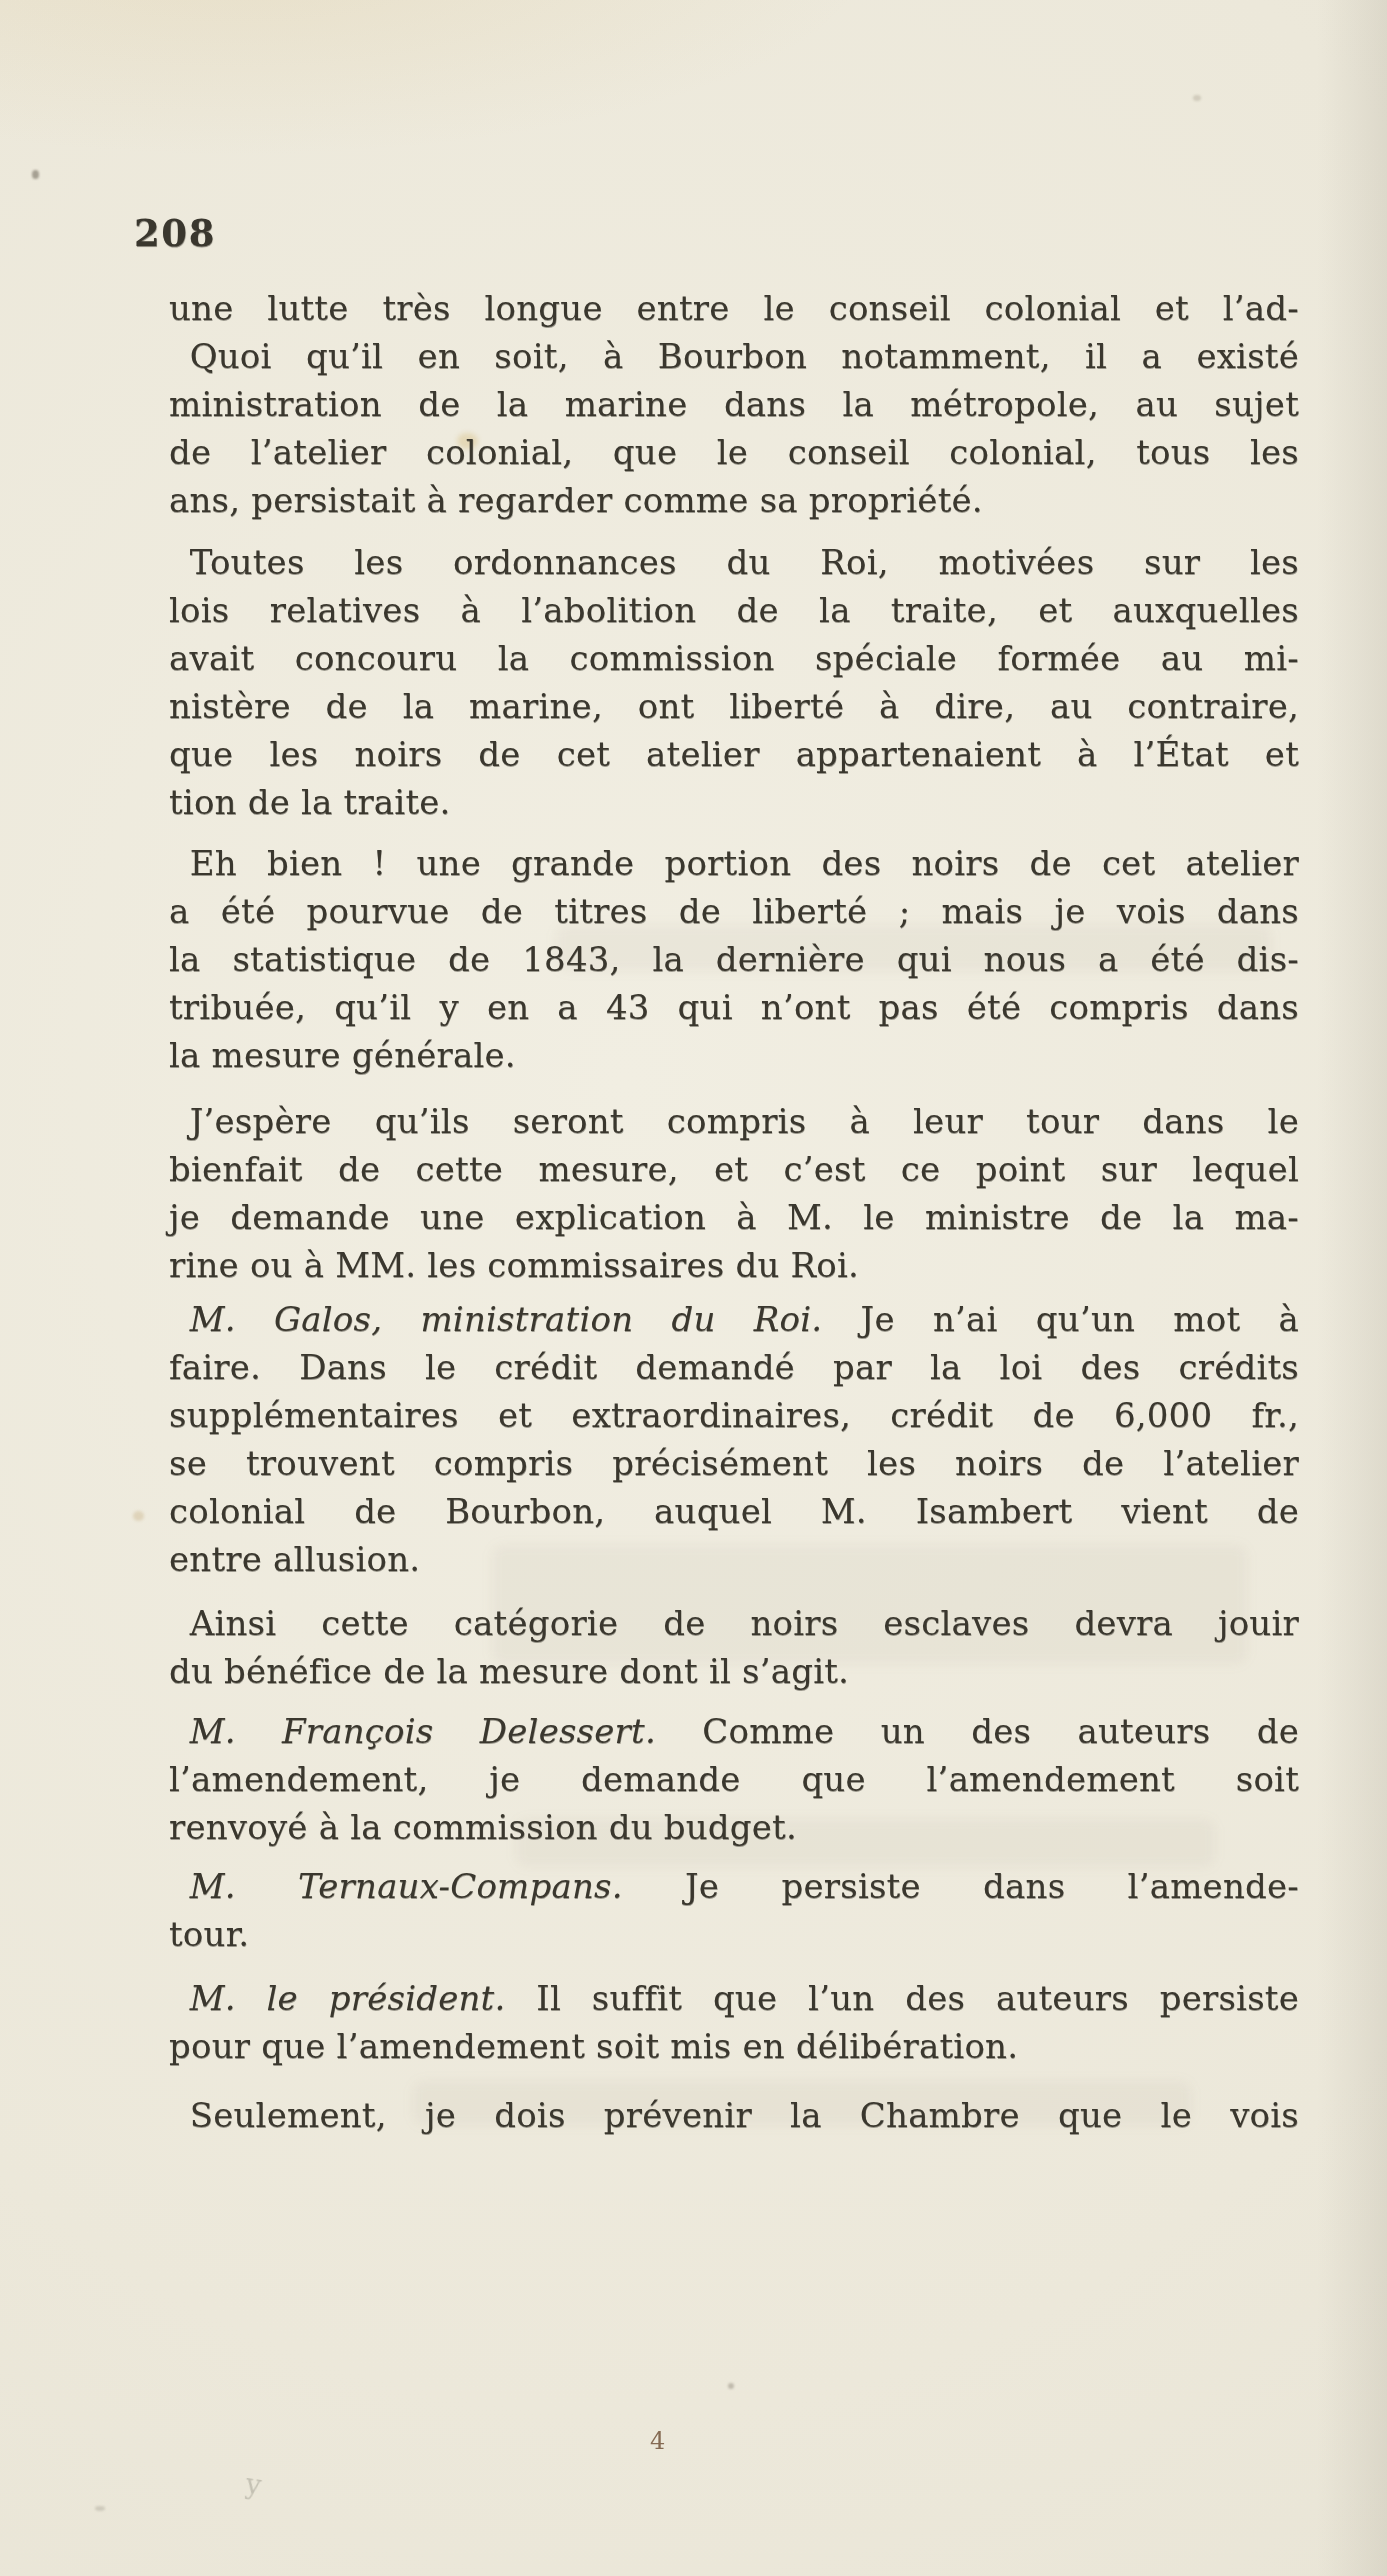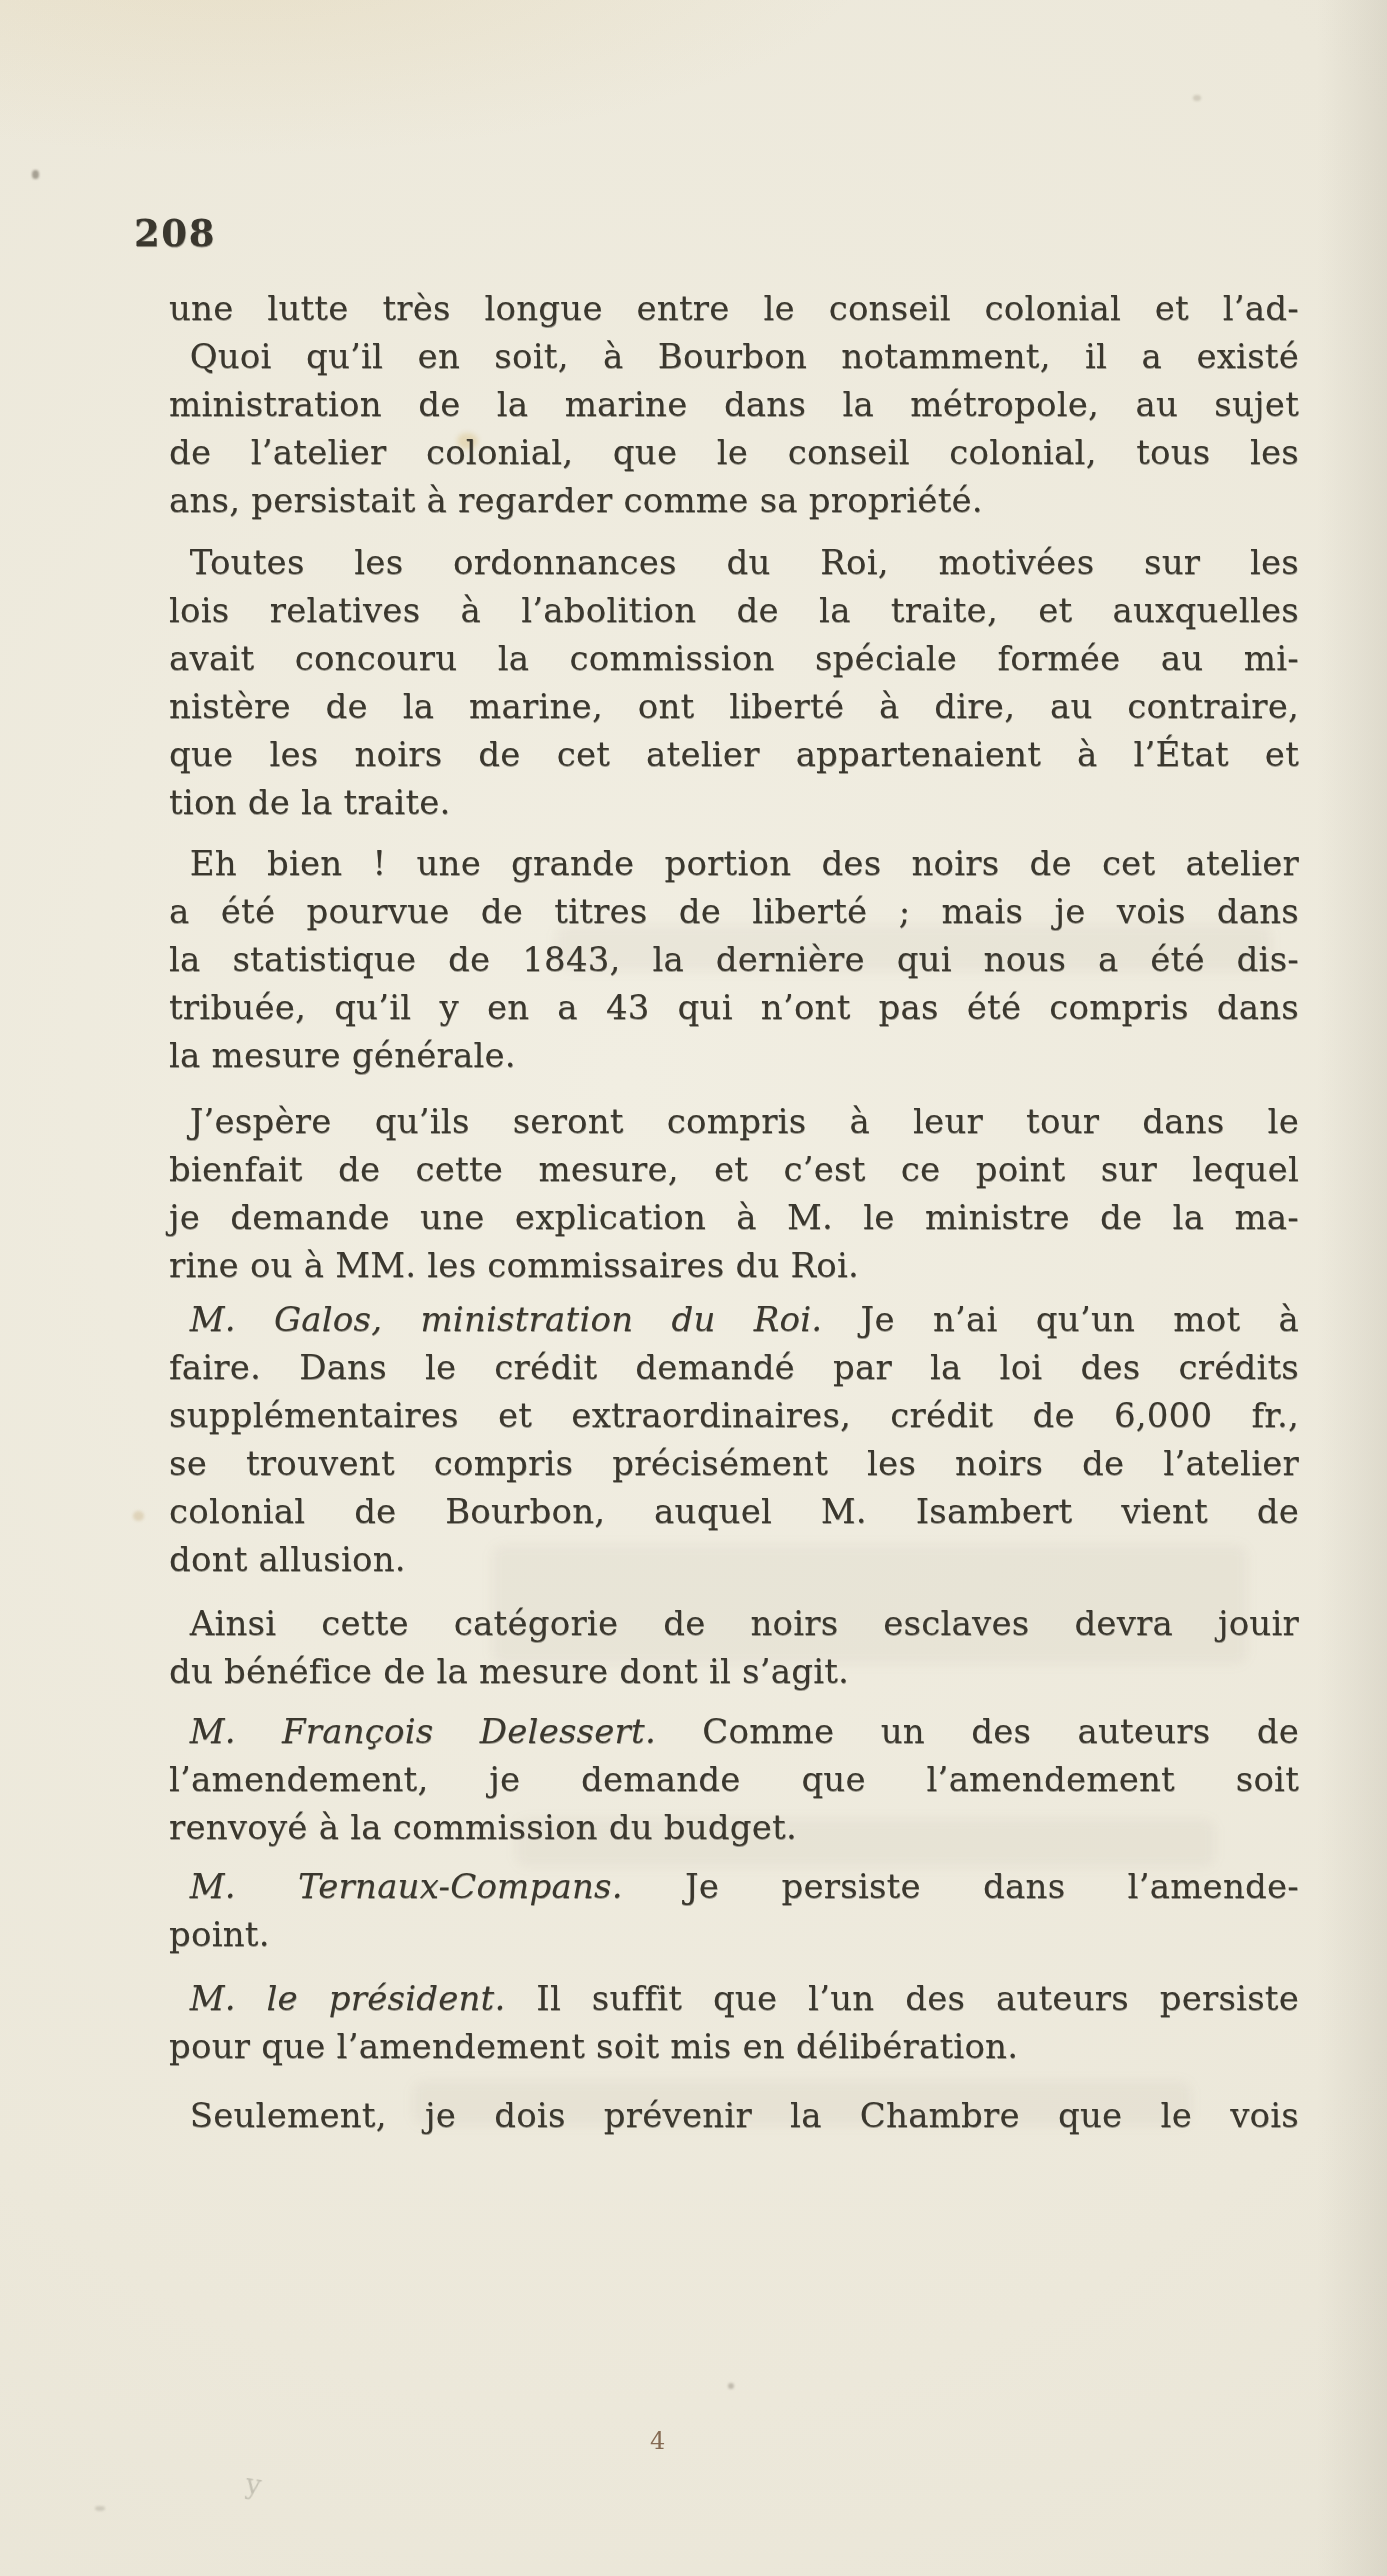--- a/index.html
+++ b/index.html
@@ -124,37 +124,37 @@
       <div class="line">je demande une explication à M. le ministre de la ma-</div>
       <div class="line last">rine ou à MM. les commissaires du Roi.</div>
     </div>
 
     <div class="para p5">
       <div class="line first"><span class="it">M. Galos, ministration du Roi.</span><span> Je n’ai qu’un mot à</span></div>
       <div class="line">faire. Dans le crédit demandé par la loi des crédits</div>
       <div class="line">supplémentaires et extraordinaires, crédit de 6,000 fr.,</div>
       <div class="line">se trouvent compris précisément les noirs de l’atelier</div>
       <div class="line">colonial de Bourbon, auquel M. Isambert vient de</div>
-      <div class="line last">dont allusion.</div>
+      <div class="line last">entre allusion.</div>
     </div>
 
     <div class="para p6">
       <div class="line first">Ainsi cette catégorie de noirs esclaves devra jouir</div>
       <div class="line last">du bénéfice de la mesure dont il s’agit.</div>
     </div>
 
     <div class="para p7">
       <div class="line first"><span class="it">M. François Delessert.</span><span> Comme un des auteurs de</span></div>
       <div class="line">l’amendement, je demande que l’amendement soit</div>
       <div class="line last">renvoyé à la commission du budget.</div>
     </div>
 
     <div class="para p8">
       <div class="line first"><span class="it">M. Ternaux-Compans.</span><span> Je persiste dans l’amende-</span></div>
-      <div class="line last">point.</div>
+      <div class="line last">tour.</div>
     </div>
 
     <div class="para p9">
       <div class="line first"><span class="it">M. le président.</span><span> Il suffit que l’un des auteurs persiste</span></div>
       <div class="line last">pour que l’amendement soit mis en délibération.</div>
     </div>
 
     <div class="para p10">
       <div class="line first">Seulement, je dois prévenir la Chambre que le vois</div>
     </div>

